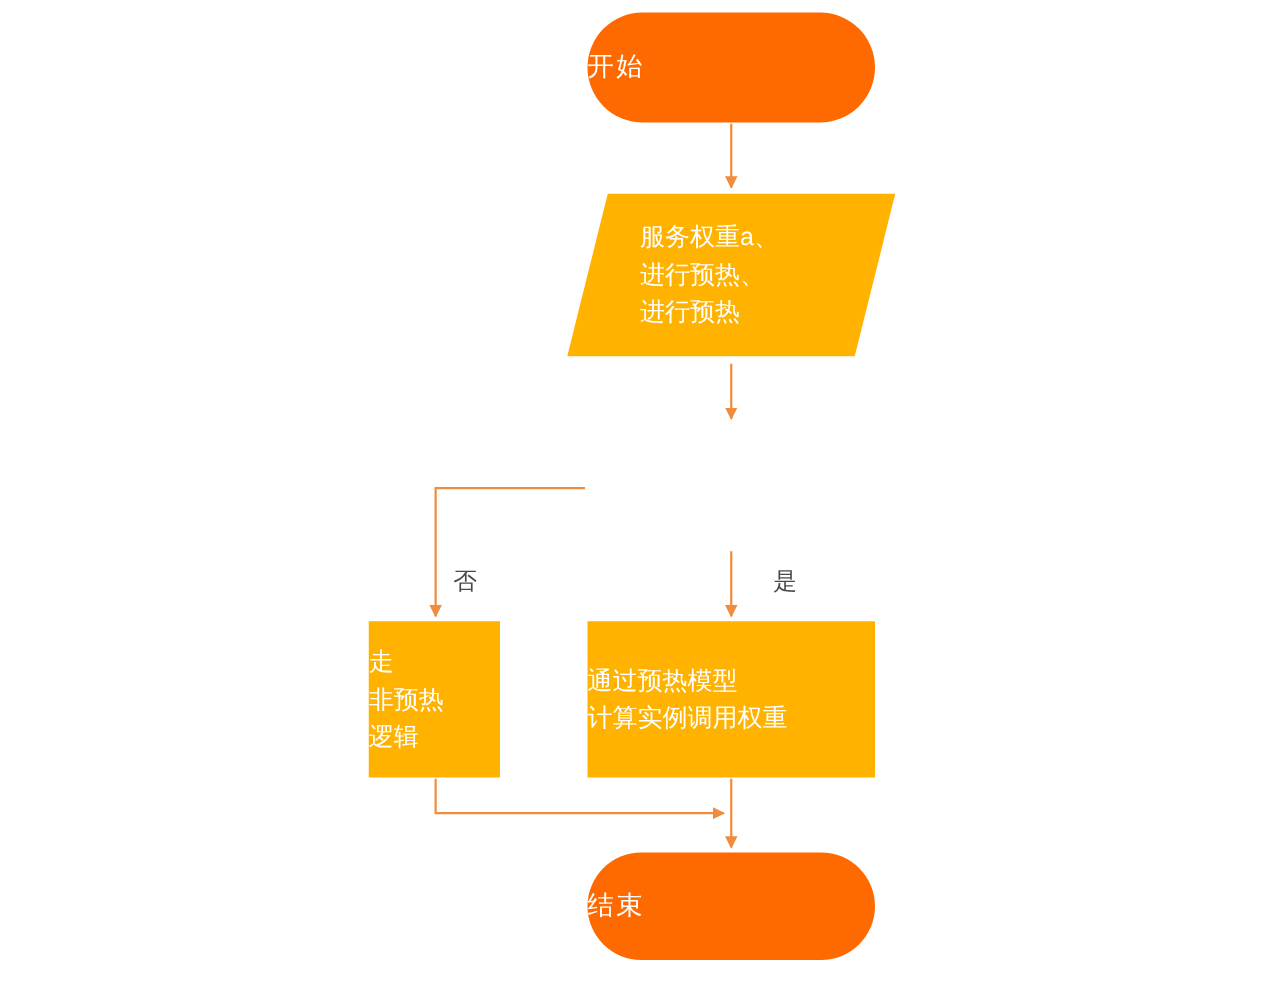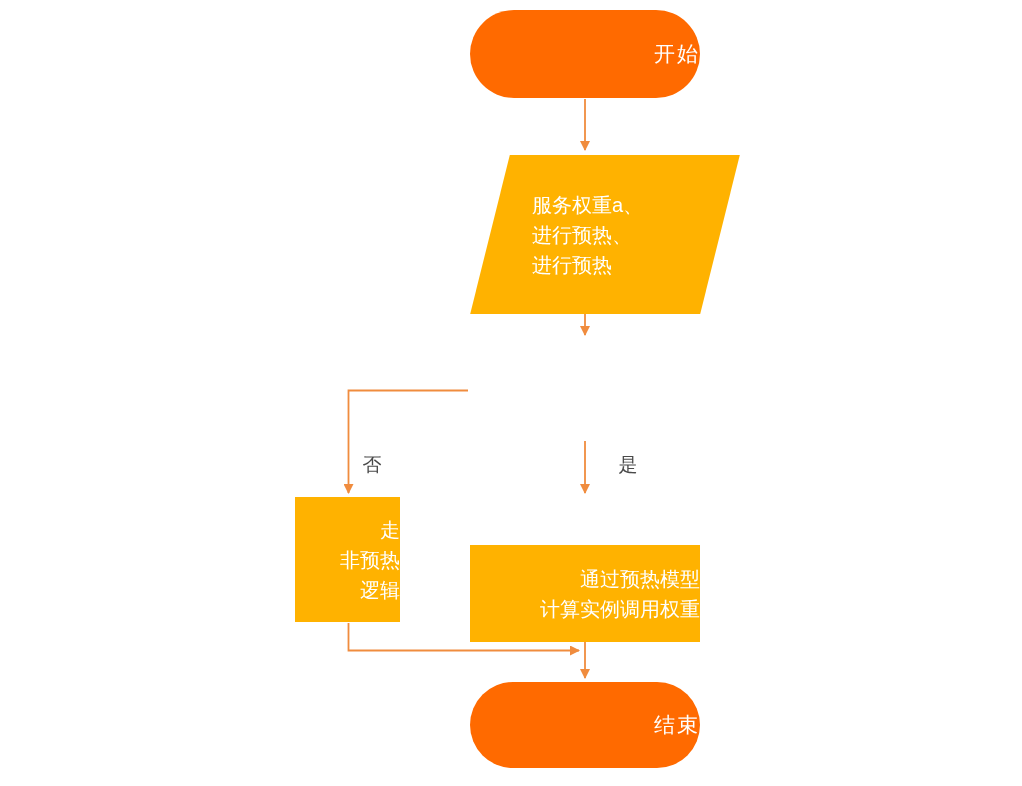--- a/index.html
+++ b/index.html
@@ -26,40 +26,40 @@
   }
   #arrowhead path {
     fill: var(--connector, #F08C3E);
     stroke: none;
   }
   .node {
     position: absolute;
     box-sizing: border-box;
     display: flex;
     flex-direction: column;
-    align-items: flex-end;
+    align-items: flex-start;
     justify-content: center;
     color: var(--node-text, #FFFFFF);
     font-size: 20px;
     line-height: 30px;
     text-align: center;
     isolation: isolate;
   }
   .stadium {
     background: var(--terminal, #FF6A00);
     border-radius: 45px;
     font-size: 21px;
     letter-spacing: 2px;
   }
   .start-node { left: 470px; top: 10px;  width: 230px; height: 88px; }
   .end-node   { left: 470px; top: 682px; width: 230px; height: 86px; }
 
   .input-node {
-    left: 490px; top: 155px;
-    width: 230px; height: 159px;
+    left: 470px; top: 155px;
+    width: 230px; height: 130px;
     align-items: flex-start;
     padding-left: 42px;
     text-align: left;
   }
   .input-node::before {
     content: "";
     position: absolute;
     left: 0; top: 0; right: 0; bottom: 0;
     background: var(--process, #FFB200);
     transform: skewX(-14deg);
@@ -70,21 +70,21 @@
     width: 237px; height: 100px;
     background: var(--decision, #666666);
     clip-path: polygon(50% 0%, 100% 50%, 50% 100%, 0% 50%);
     font-size: 19px;
     line-height: 27px;
   }
   .process {
     background: var(--process, #FFB200);
   }
   .no-node  { left: 295px; top: 497px; width: 105px; height: 125px; }
-  .yes-node { left: 470px; top: 497px; width: 230px; height: 97px; margin-top: 48px; }
+  .yes-node { left: 470px; top: 497px; width: 230px; height: 125px; }
 
   .edge-label {
     position: absolute;
     width: 40px;
     text-align: center;
     font-size: 19px;
     color: var(--edge-label-text, #4A4A4A);
   }
   .label-no  { left: 352px; top: 452px; }
   .label-yes { left: 608px; top: 452px; }

